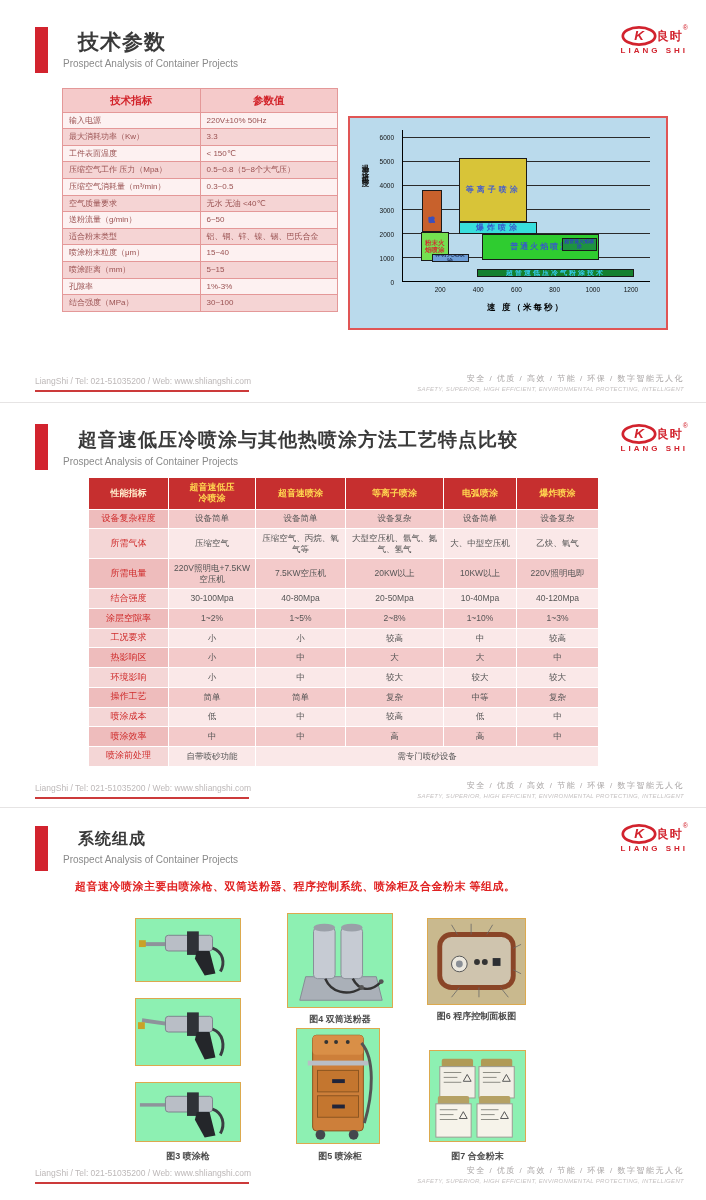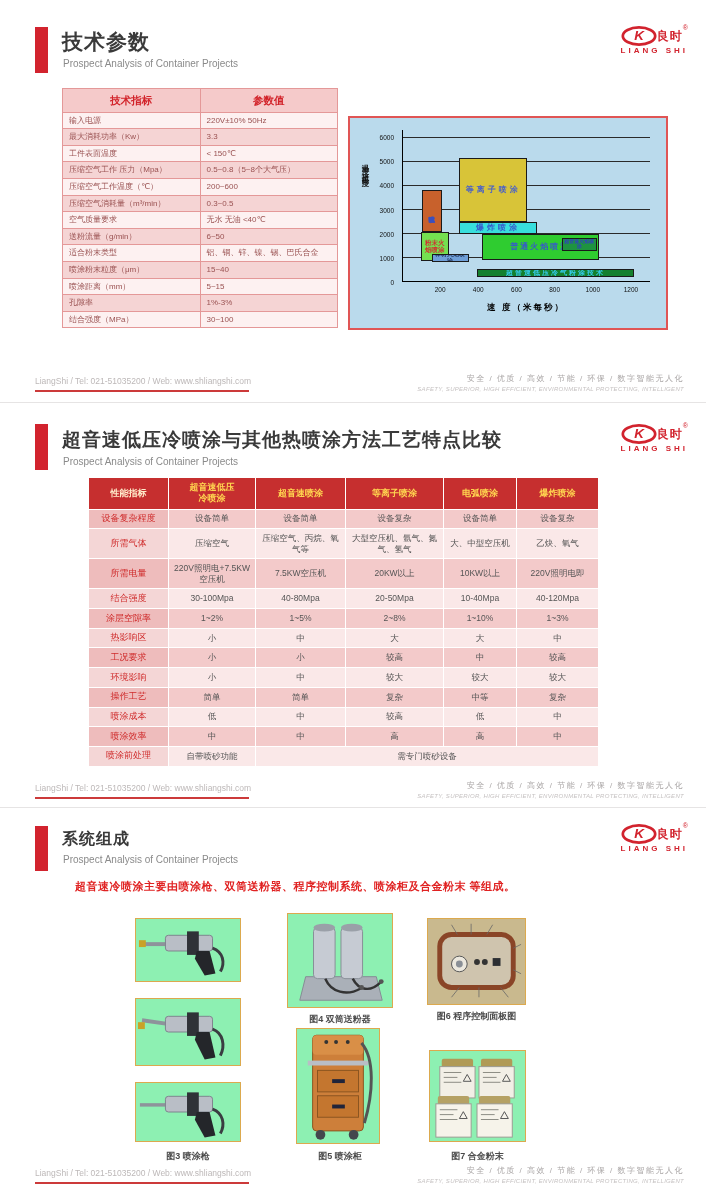--- a/index.html
+++ b/index.html
@@ -2,21 +2,21 @@
 <html><head>
 <meta charset="utf-8">
 <style>
   *{margin:0;padding:0;box-sizing:border-box}
   html,body{background:#ffffff}
   .page{position:relative;width:706px;height:1200px;background:#fff;overflow:hidden;
         font-family:"Liberation Sans","DejaVu Sans",sans-serif;}
 
   
   .sec-bar{position:absolute;left:35px;width:13px;background:#d2232e}
-  .sec-title{position:absolute;left:62px;font-weight:bold;color:#3a3a3a;letter-spacing:1px}
+  .sec-title{position:absolute;left:78px;font-weight:bold;color:#3a3a3a;letter-spacing:1px}
   .sec-sub{position:absolute;left:63px;font-size:10px;color:#8a8a8a}
 
   
   .logo{position:absolute;right:18px;width:100px;text-align:right}
   .logo-top{display:flex;align-items:flex-start;justify-content:flex-end}
   .logo-zh{font-size:12px;font-weight:bold;color:#d2232e;letter-spacing:1px;line-height:20px}
   .logo-reg{font-size:7px;color:#d2232e;margin-top:-2px}
   .logo-en{font-size:8px;color:#d2232e;font-weight:bold;letter-spacing:3px;margin-top:0px}
 
   
@@ -109,24 +109,20 @@
           <td>最大消耗功率（Kw）</td>
           <td>3.3</td>
         </tr>
         <tr>
           <td>工件表面温度</td>
           <td>&lt; 150℃</td>
         </tr>
         <tr>
           <td>压缩空气工作 压力（Mpa）</td>
           <td>0.5~0.8（5~8个大气压）</td>
-        </tr>
-        <tr>
-          <td>压缩空气工作温度（℃）</td>
-          <td>200~600</td>
         </tr>
         <tr>
           <td>压缩空气消耗量（m³/min）</td>
           <td>0.3~0.5</td>
         </tr>
         <tr>
           <td>空气质量要求</td>
           <td>无水 无油 &lt;40℃</td>
         </tr>
         <tr>
@@ -273,34 +269,34 @@
         </tr>
         <tr>
           <td class="lbl">涂层空隙率</td>
           <td>1~2%</td>
           <td>1~5%</td>
           <td>2~8%</td>
           <td>1~10%</td>
           <td>1~3%</td>
         </tr>
         <tr>
-          <td class="lbl">热影响区</td>
-          <td>小</td>
-          <td>中</td>
-          <td>大</td>
-          <td>大</td>
-          <td>中</td>
-        </tr>
-        <tr>
           <td class="lbl">工况要求</td>
           <td>小</td>
           <td>小</td>
           <td>较高</td>
           <td>中</td>
           <td>较高</td>
+        </tr>
+        <tr>
+          <td class="lbl">热影响区</td>
+          <td>小</td>
+          <td>中</td>
+          <td>大</td>
+          <td>大</td>
+          <td>中</td>
         </tr>
         <tr>
           <td class="lbl">环境影响</td>
           <td>小</td>
           <td>中</td>
           <td>较大</td>
           <td>较大</td>
           <td>较大</td>
         </tr>
         <tr>

